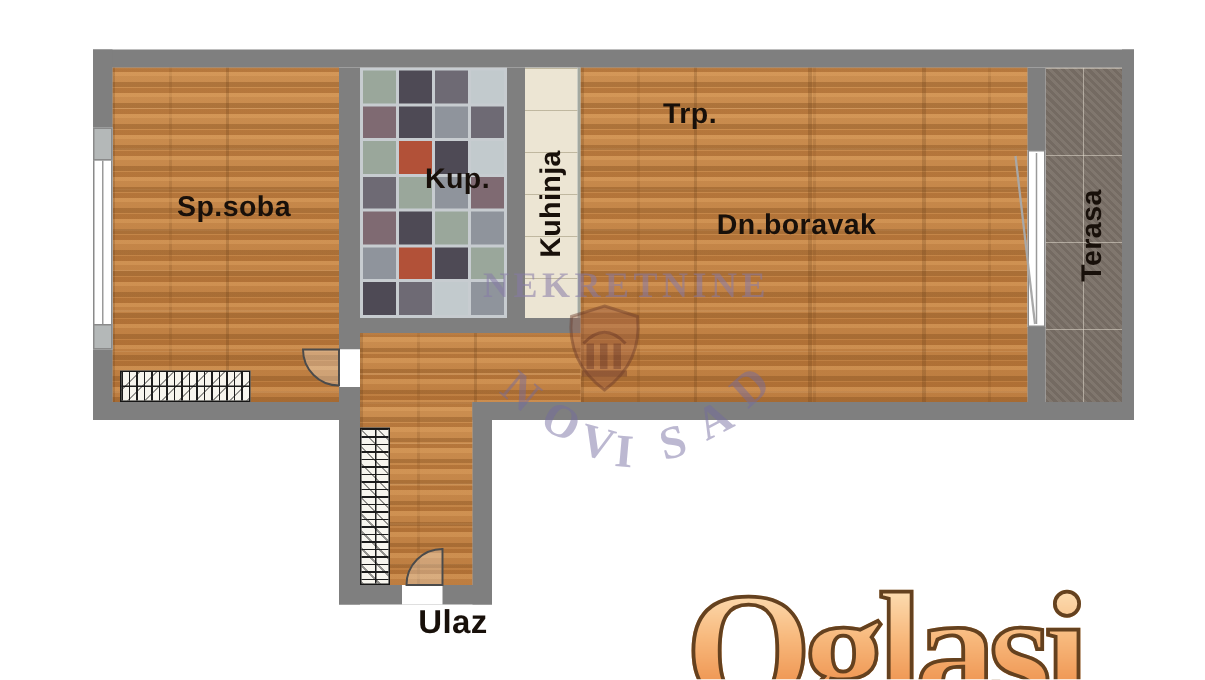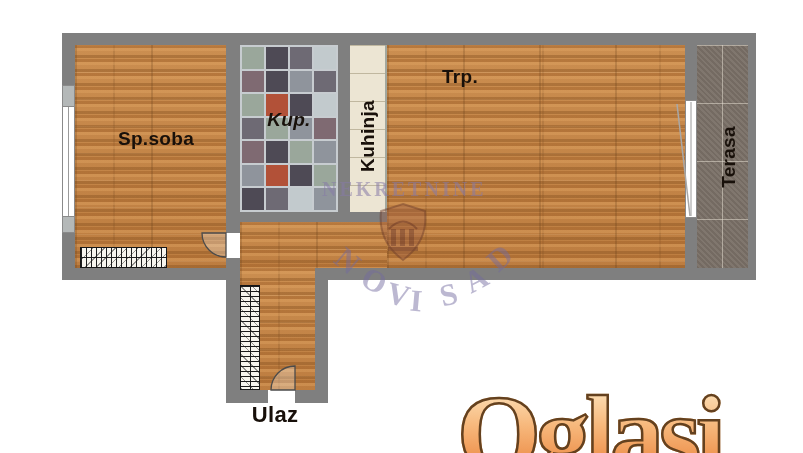--- a/index.html
+++ b/index.html
@@ -46,21 +46,21 @@
       background-size:auto,auto,1px 100%;background-position:0 0,0 0,50% 0;
       background-repeat:repeat,repeat,no-repeat;}
   svg.overlay{position:absolute;left:0;top:0;pointer-events:none;}
   .rlabel{position:absolute;font-weight:bold;color:#18100a;font-size:19px;
           transform:translate(-50%,-50%);white-space:nowrap;letter-spacing:.3px;}
   .rlabel.vert{transform:translate(-50%,-50%) rotate(-90deg);}
   .rlabel.big{font-size:22px;}
   .wm-line{position:absolute;font-family:"Liberation Serif",serif;font-weight:bold;
            color:rgba(134,122,168,.55);white-space:nowrap;}
   #wm1{left:329px;top:153px;font-size:23px;letter-spacing:4px;}
-  #wm2{left:322px;top:178px;font-size:20px;letter-spacing:3px;text-align:right;}
+  #wm2{left:322px;top:178px;font-size:24px;letter-spacing:3px;text-align:right;}
   .wm-letter{position:absolute;font-family:"Liberation Serif",serif;font-weight:bold;
              font-size:31px;color:rgba(116,106,158,.48);}
   #shield{position:absolute;left:375px;top:202px;opacity:.8;}
   #logo{position:absolute;left:457px;top:332px;display:flex;align-items:baseline;margin-top:48px;}
   #logo .name{font-family:"Liberation Serif",serif;font-weight:bold;font-size:108px;line-height:1;
       letter-spacing:-5px;
       background:linear-gradient(180deg,#fde4bd 6%,#f7b87c 42%,#ee9450 72%,#e8843c 100%);
       -webkit-background-clip:text;background-clip:text;color:transparent;
       -webkit-text-stroke:2.5px #64411f;
       filter:drop-shadow(0 0 1px rgba(255,255,255,.75));}
@@ -138,25 +138,26 @@
 
   <svg class="overlay" width="803" height="453" viewBox="0 0 803 453">
     <path d="M226,233 L202,233 A24,24 0 0 0 226,257 Z" fill="rgba(250,246,238,.30)" stroke="#4b4b4b" stroke-width="1.3"></path>
     <path d="M295,390 L295,366 A24,24 0 0 0 271,390 Z" fill="rgba(250,246,238,.30)" stroke="#4b4b4b" stroke-width="1.3"></path>
     <line x1="68.5" y1="107" x2="68.5" y2="216" stroke="#9a9a9a" stroke-width="1"></line>
     <line x1="691" y1="102" x2="691" y2="216" stroke="#9a9a9a" stroke-width="1"></line>
     <line x1="677" y1="104" x2="690" y2="216" stroke="#a8a8a8" stroke-width="1.5"></line>
   </svg>
 
   <div class="rlabel" style="left:156px;top:139px;">Sp.soba</div>
-  <div class="rlabel" style="left:289px;top:120px;font-style:italic;">Kup.</div>
+  <div class="rlabel" style="left:305px;top:120px;">Kup.</div>
   <div class="rlabel vert" style="left:368px;top:136px;">Kuhinja</div>
   <div class="rlabel" style="left:460px;top:77px;">Trp.</div>
+  <div class="rlabel" style="left:531px;top:151px;">Dn.boravak</div>
   <div class="rlabel vert" style="left:729px;top:157px;">Terasa</div>
-  <div class="rlabel big" style="left:275px;top:415px;">Ulaz</div>
+  <div class="rlabel big" style="left:302px;top:415px;">Ulaz</div>
 
   <div class="wm-line" id="wm2">NEKRETNINE</div>
   <svg id="shield" width="56" height="60" viewBox="0 0 56 60">
     <path d="M28,2 L50,9 C52,27 47,44 28,58 C9,44 4,27 6,9 Z" fill="rgba(158,96,72,.45)" stroke="rgba(104,56,40,.55)" stroke-width="2"></path>
     <path d="M14,27 Q28,12 42,27" fill="none" stroke="rgba(96,48,36,.55)" stroke-width="2"></path>
     <rect x="16" y="27" width="5" height="17" fill="rgba(96,48,36,.5)"></rect>
     <rect x="25" y="27" width="5" height="17" fill="rgba(96,48,36,.5)"></rect>
     <rect x="34" y="27" width="5" height="17" fill="rgba(96,48,36,.5)"></rect>
     <rect x="13" y="45" width="30" height="4" fill="rgba(96,48,36,.5)"></rect>
   </svg>

